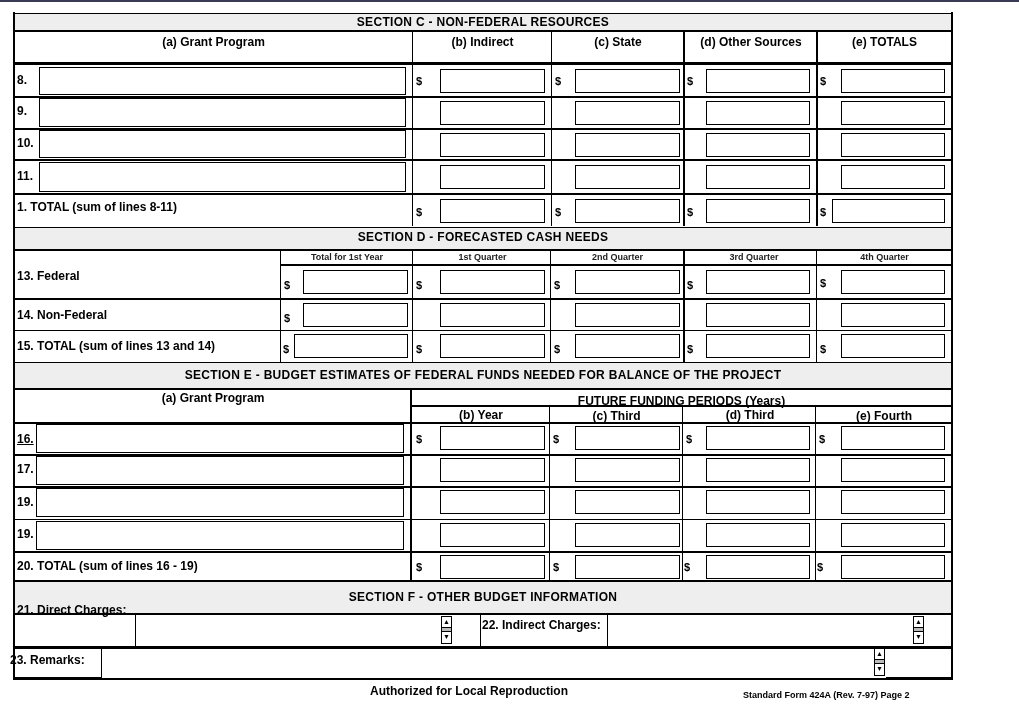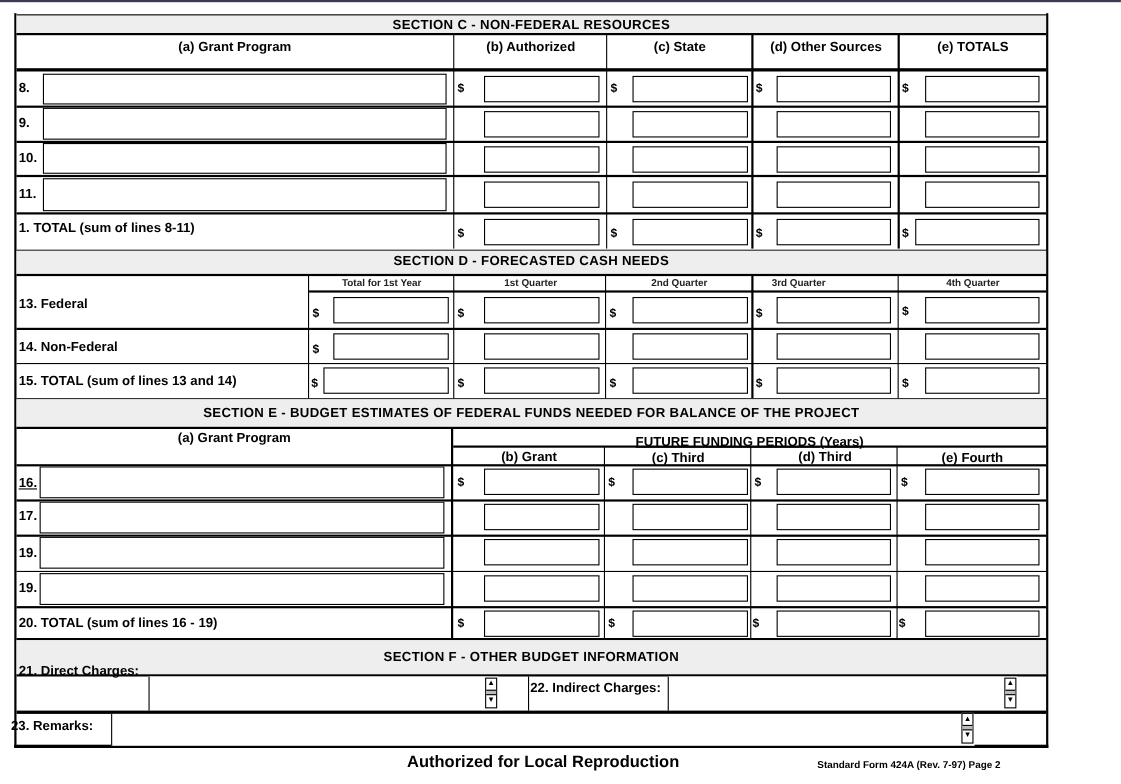--- a/index.html
+++ b/index.html
@@ -25,21 +25,21 @@
 <body>
 
 <div class="topbar"></div>
 
 <div class="form"></div>
 
 <div class="sect" style="left:15px;top:13px;width:936px;height:17px;line-height:17px;border-top:1px solid #000;">SECTION C - NON-FEDERAL RESOURCES</div>
 <div class="hline" style="left:15px;top:30px;width:936px;"></div>
 
 <div class="hdr" style="left:15px;top:35px;width:397px;">(a) Grant Program</div>
-<div class="hdr" style="left:414px;top:35px;width:137px;">(b) Authorized</div>
+<div class="hdr" style="left:414px;top:35px;width:137px;">(b) Indirect</div>
 <div class="hdr" style="left:552px;top:35px;width:132px;">(c) State</div>
 <div class="hdr" style="left:685px;top:35px;width:132px;">(d)  Other Sources</div>
 <div class="hdr" style="left:818px;top:35px;width:133px;">(e) TOTALS</div>
 
 <div class="vline1" style="left:412px;top:30px;height:196px;"></div>
 <div class="vline1" style="left:551px;top:30px;height:196px;"></div>
 <div class="vline" style="left:683px;top:30px;height:196px;"></div>
 <div class="vline" style="left:816px;top:30px;height:196px;"></div>
 
 <div class="hline" style="left:15px;top:62px;width:936px;height:3px;"></div>
@@ -90,21 +90,21 @@
 <div class="dollar" style="left:820px;top:206px;">$</div>
 <div class="field" style="left:832px;top:199px;width:113px;height:24px;"></div>
 
 <div class="hline" style="left:15px;top:227px;width:936px;height:1px;"></div>
 <div class="sect" style="left:15px;top:228px;width:936px;height:21px;line-height:19px;">SECTION D - FORECASTED CASH NEEDS</div>
 <div class="hline" style="left:15px;top:249px;width:936px;"></div>
 
 <div class="shdr" style="left:281px;top:252px;width:132px;">Total for 1st Year</div>
 <div class="shdr" style="left:414px;top:252px;width:137px;">1st Quarter</div>
 <div class="shdr" style="left:551px;top:252px;width:133px;">2nd Quarter</div>
-<div class="shdr" style="left:672px;top:252px;width:108px;">3rd Quarter</div>
+<div class="shdr" style="left:700px;top:252px;width:108px;">3rd Quarter</div>
 <div class="shdr" style="left:818px;top:252px;width:133px;">4th Quarter</div>
 <div class="hline" style="left:281px;top:264px;width:670px;"></div>
 
 <div class="vline1" style="left:280px;top:250px;height:112px;"></div>
 <div class="vline1" style="left:412px;top:250px;height:112px;"></div>
 <div class="vline1" style="left:550px;top:250px;height:112px;"></div>
 <div class="vline" style="left:683px;top:250px;height:112px;"></div>
 <div class="vline1" style="left:816px;top:250px;height:112px;"></div>
 
 <div class="lbl" style="left:17px;top:269px;">13. Federal</div>
@@ -142,21 +142,21 @@
 <div class="field" style="left:841px;top:334px;width:104px;height:24px;"></div>
 
 <div class="hline1" style="left:15px;top:362px;width:936px;"></div>
 <div class="sect" style="left:15px;top:363px;width:936px;height:25px;line-height:24px;">SECTION E - BUDGET ESTIMATES OF FEDERAL FUNDS NEEDED FOR BALANCE OF THE PROJECT</div>
 <div class="hline" style="left:15px;top:388px;width:936px;"></div>
 
 <div class="hdr" style="left:15px;top:391px;width:396px;">(a) Grant Program</div>
 <div class="hdr" style="left:412px;top:394px;width:539px;text-decoration:underline;">FUTURE FUNDING PERIODS (Years)</div>
 <div class="hline" style="left:412px;top:405px;width:539px;"></div>
 
-<div class="hdr" style="left:413px;top:408px;width:136px;">(b) Grant</div>
+<div class="hdr" style="left:413px;top:408px;width:136px;">(b) Year</div>
 <div class="hdr" style="left:550px;top:409px;width:133px;">(c) Third</div>
 <div class="hdr" style="left:684px;top:408px;width:132px;">(d) Third</div>
 <div class="hdr" style="left:817px;top:409px;width:134px;">(e) Fourth</div>
 
 <div class="vline" style="left:410px;top:389px;height:192px;"></div>
 <div class="vline1" style="left:549px;top:406px;height:175px;"></div>
 <div class="vline1" style="left:682px;top:406px;height:175px;"></div>
 <div class="vline1" style="left:815px;top:406px;height:175px;"></div>
 
 <div class="hline" style="left:15px;top:422px;width:936px;"></div>
@@ -229,14 +229,14 @@
 <div class="hline" style="left:15px;top:646px;width:936px;height:3px;"></div>
 
 <div class="lbl" style="left:10px;top:653px;">23. Remarks:</div>
 <div class="field" style="left:101px;top:649px;width:785px;height:29px;border-top:none;border-bottom:none;border-right:none;"></div>
 <div class="scroll" style="left:874px;top:648px;">
   <span class="up">▲</span>
   <span class="mid"></span>
   <span class="dn">▼</span>
 </div>
 
-<div class="foot" style="left:370px;top:684px;font-size:15px;">Authorized for Local Reproduction</div>
+<div class="foot" style="left:370px;top:684px;font-size:12px;">Authorized for Local Reproduction</div>
 <div class="foot" style="left:743px;top:690px;font-size:9px;">Standard Form 424A (Rev. 7-97) Page 2</div>
 
 </body></html>

